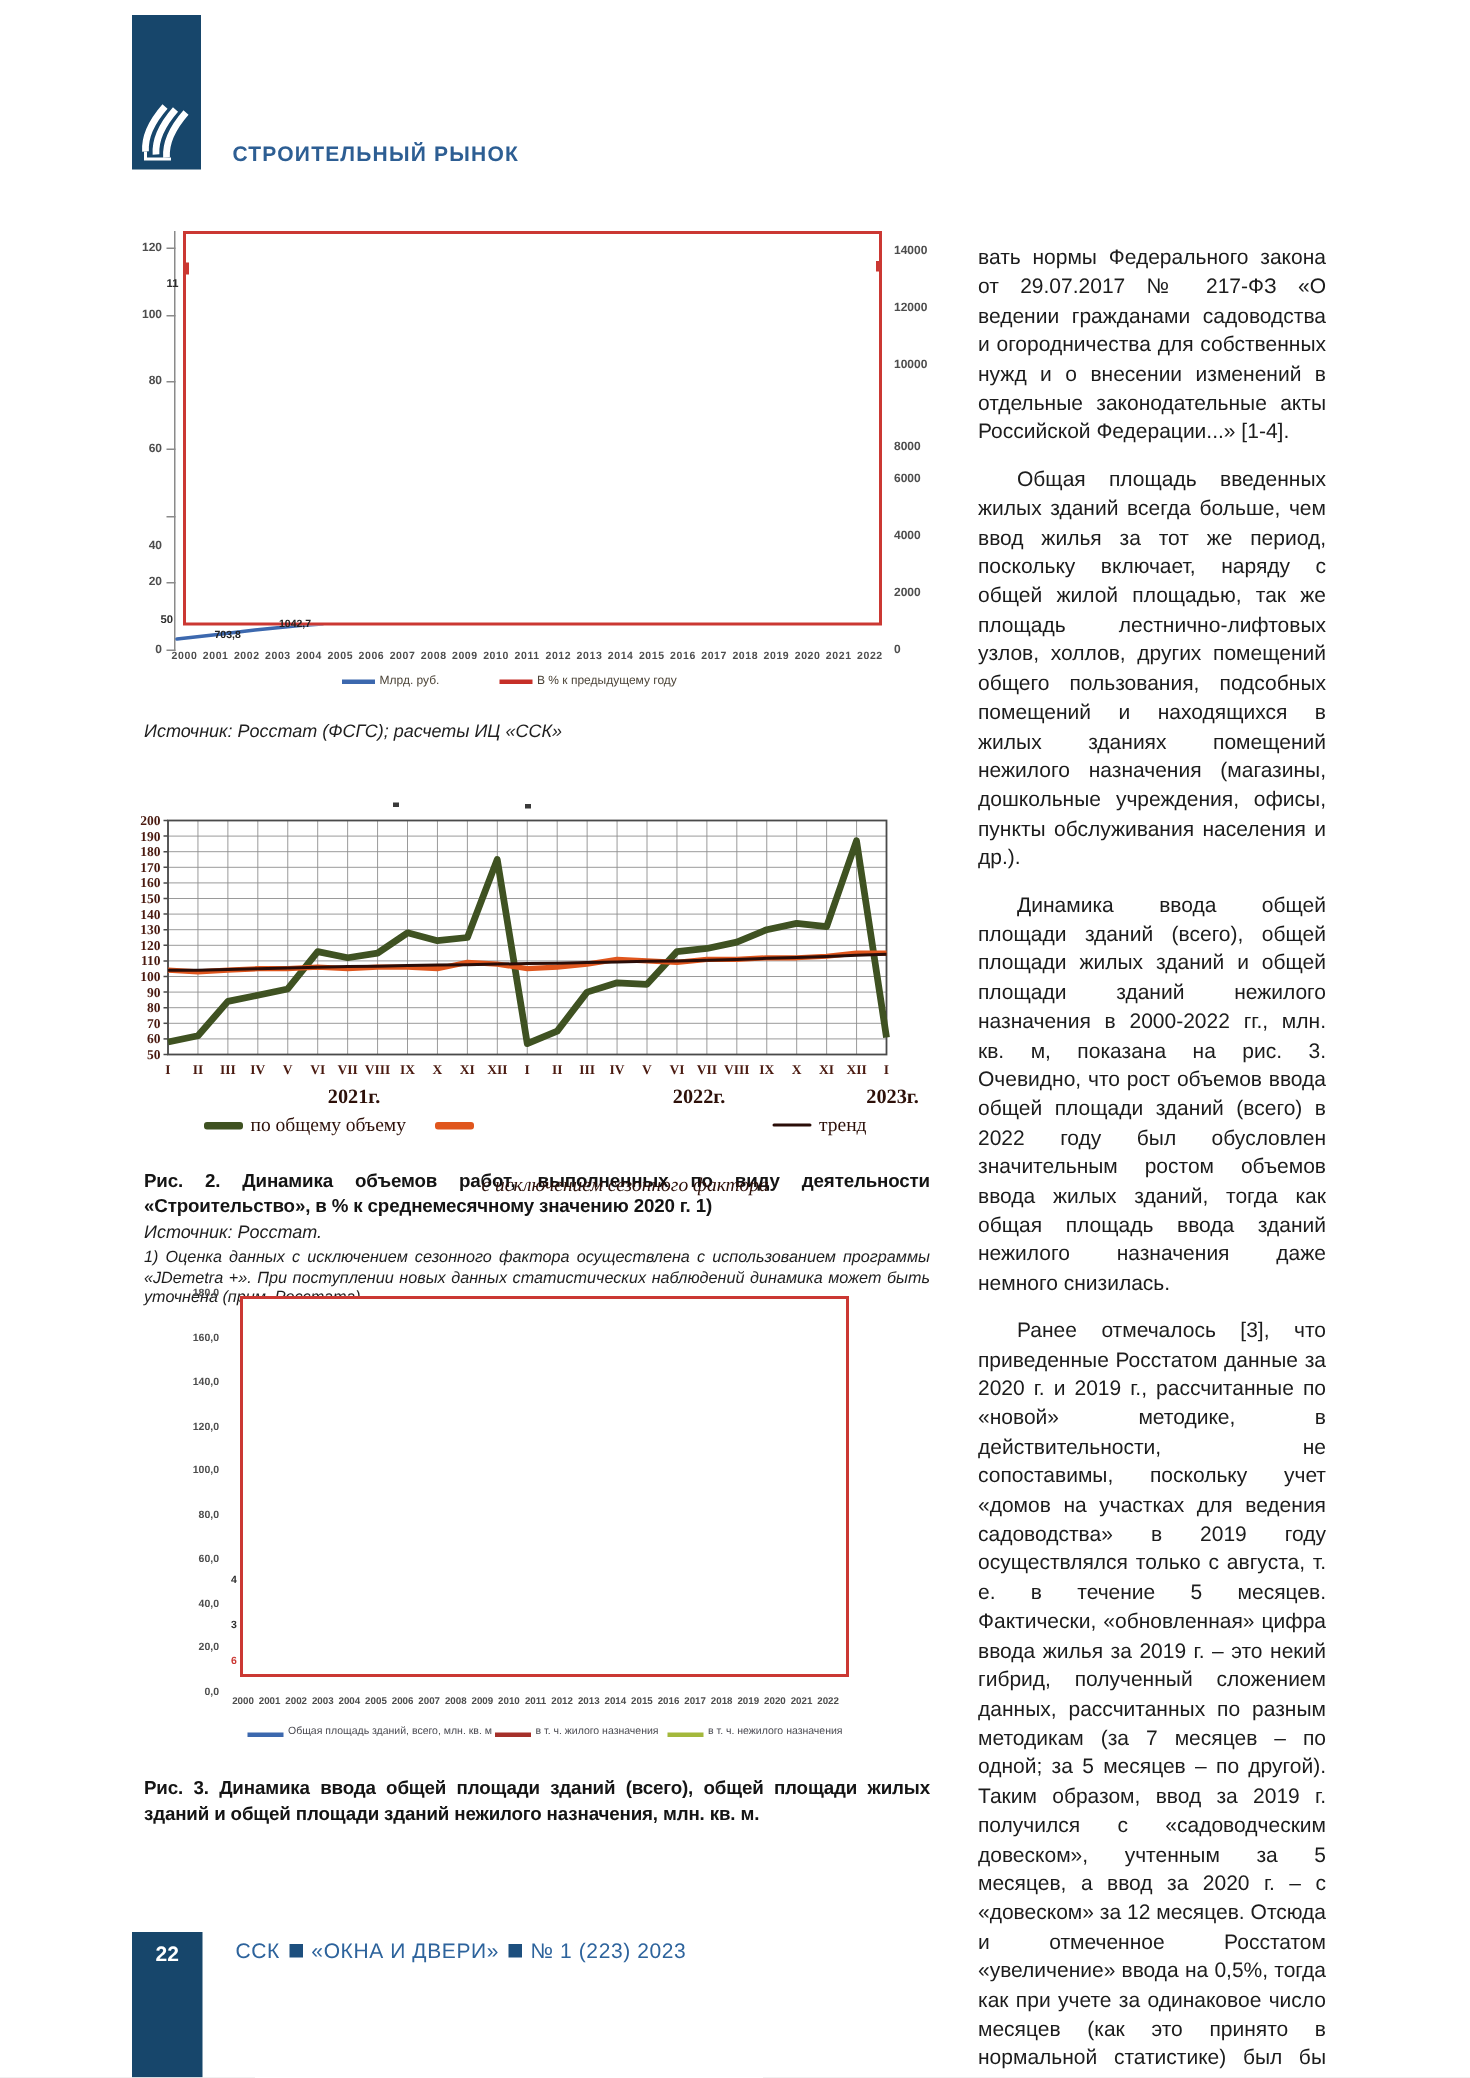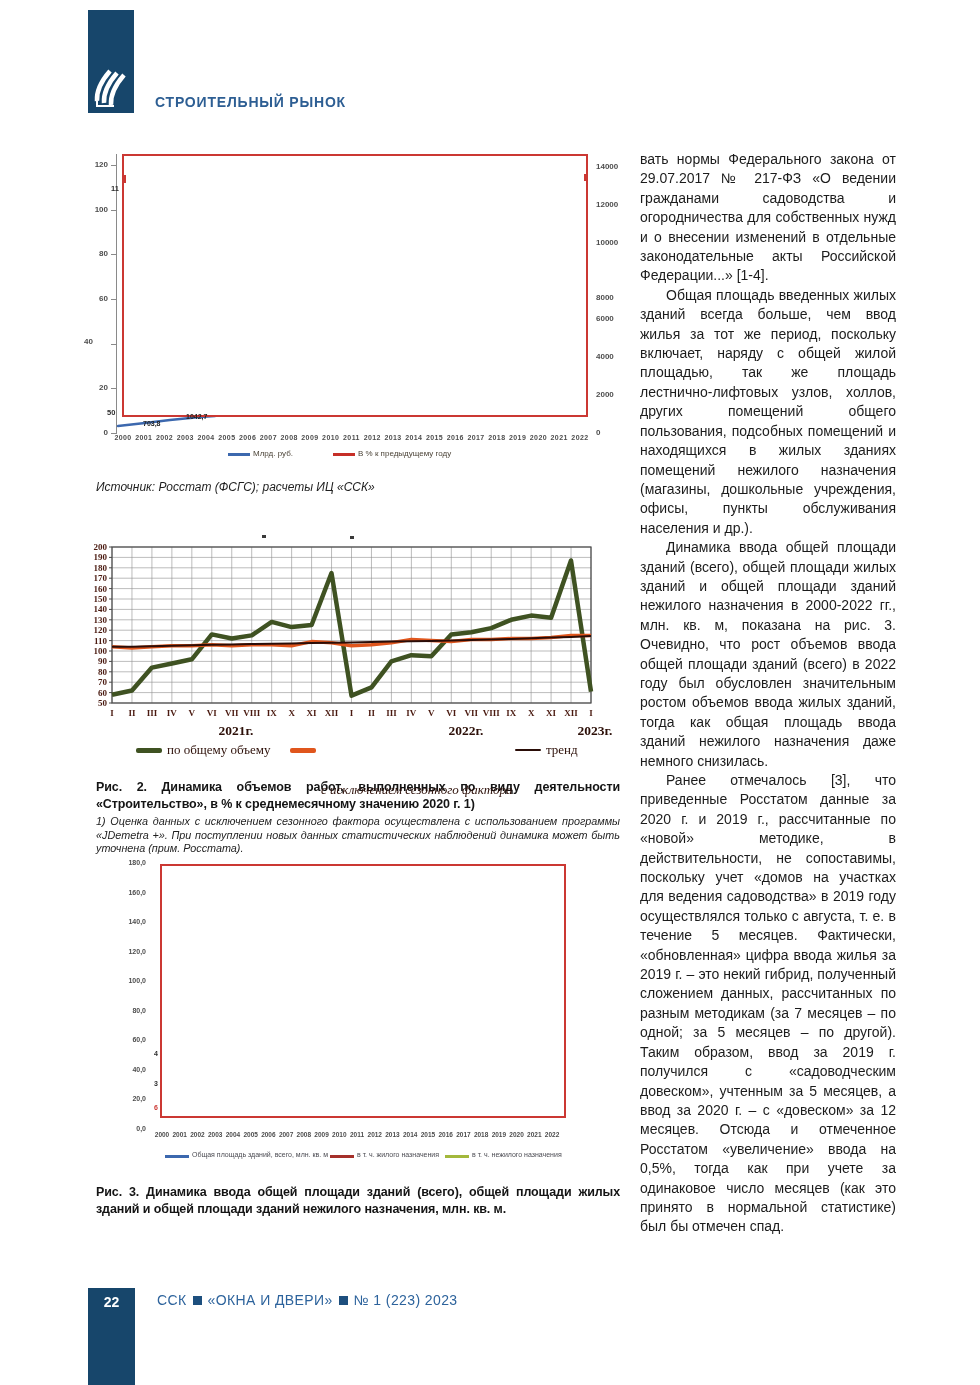--- a/index.html
+++ b/index.html
@@ -17,21 +17,21 @@
   .cap-note{margin:3px 0 0 0;font-size:10.8px;font-style:italic;line-height:13.5px;
             text-align:justify;color:#1e1e1e;}
   .redbox{position:absolute;background:#ffffff;border:2px solid #cb3833;box-sizing:border-box;z-index:2;}
   
   .f2lab{font-family:"Liberation Serif",serif;fill:#4a1a10;font-weight:600;}
   .f2year{font-family:"Liberation Serif",serif;fill:#2d1009;font-weight:600;}
   .f2legend-text{font-family:"Liberation Serif",serif;font-size:13px;color:#2d1009;}
   
   .article{position:absolute;left:640px;top:150px;width:256px;font-size:14px;line-height:19.4px;
            text-align:justify;color:#1c1c1c;}
-  .article p{margin:0;}
+  .article p{margin:12px;}
   .article p + p{text-indent:26px;}
   
   .footer-block{position:absolute;left:88px;top:1288px;width:47px;height:97px;background:#17466b;}
   .footer-num{position:absolute;left:0;top:6px;width:100%;text-align:center;color:#ffffff;
               font-size:14px;font-weight:bold;}
   .footer-line{position:absolute;left:157px;top:1292px;font-size:14px;color:#2d639c;
                letter-spacing:0.4px;white-space:nowrap;}
   .sq{display:inline-block;width:9px;height:9px;background:#1d4f7e;margin:0 6px;}
 </style>
 </head>
@@ -164,20 +164,21 @@
         <text x="376" y="200" text-anchor="middle" font-size="13.5" class="f2year">2022г.</text>
         <text x="505" y="200" text-anchor="middle" font-size="13.5" class="f2year">2023г.</text>
         <polyline points="22.0,159.7 42.0,155.5 61.9,132.6 81.9,128.5 101.8,124.3 121.8,99.4 141.8,103.5 161.7,100.4 181.7,86.9 201.6,92.1 221.6,90.0 241.5,38.0 261.5,160.7 281.5,152.4 301.4,126.4 321.4,120.2 341.3,121.2 361.3,99.4 381.3,97.3 401.2,93.1 421.2,84.8 441.1,80.6 461.1,82.7 481.0,25.5 501.0,156.6" fill="none" stroke="#3f5222" stroke-width="4.5" stroke-linejoin="round"></polyline>
         <polyline points="22.0,111.8 42.0,112.9 61.9,111.8 81.9,110.8 101.8,110.8 121.8,109.8 141.8,110.8 161.7,109.8 181.7,109.8 201.6,110.8 221.6,106.6 241.5,107.7 261.5,110.8 281.5,109.8 301.4,107.7 321.4,104.6 341.3,105.6 361.3,106.6 381.3,104.6 401.2,104.6 421.2,103.5 441.1,103.5 461.1,102.5 481.0,100.4 501.0,100.4" fill="none" stroke="#e0561d" stroke-width="3.5" stroke-linejoin="round"></polyline>
         <polyline points="22.0,111.8 42.0,111.8 61.9,111.3 81.9,110.8 101.8,110.3 121.8,109.8 141.8,109.4 161.7,109.1 181.7,108.7 201.6,108.4 221.6,108.1 241.5,107.7 261.5,107.4 281.5,107.1 301.4,106.6 321.4,106.3 341.3,105.9 361.3,105.6 381.3,105.1 401.2,104.6 421.2,103.9 441.1,103.3 461.1,102.6 481.0,101.9 501.0,101.1" fill="none" stroke="#2a0d08" stroke-width="2" stroke-linejoin="round"></polyline>
       </svg>
     </div>
 
   <div class="cap-block" style="left:96px;top:779px;">
     <p class="cap-bold">Рис. 2. Динамика объемов работ, выполненных по виду деятельности «Строительство», в % к среднемесячному значению 2020 г. 1)</p>
+    <p class="cap-src">Источник: Росстат.</p>
     <p class="cap-note">1) Оценка данных с исключением сезонного фактора осуществлена с использованием программы «JDemetra +». При поступлении новых данных статистических наблюдений динамика может быть уточнена (прим. Росстата).</p>
   </div>
 
   <div id="fig3"></div>
 
   <div class="cap-block" style="left:96px;top:1184px;">
     <p class="cap-bold">Рис. 3. Динамика ввода общей площади зданий (всего), общей площади жилых зданий и общей площади зданий нежилого назначения, млн. кв. м.</p>
   </div>
 
   <div class="article" id="article">
@@ -194,21 +195,21 @@
     <span>ССК</span><span class="sq"></span><span>«ОКНА И ДВЕРИ»</span><span class="sq"></span><span>№ 1 (223) 2023</span>
   </div>
 <div style="position: absolute; left: 84px; top: 160px; width: 24px; text-align: right; font-size: 8px; font-weight: bold; color: rgb(77, 77, 77);">120</div>
     <div style="position: absolute; left: 111px; top: 165px; width: 6px; height: 1px; background: rgb(138, 138, 138);"></div>
     <div style="position: absolute; left: 84px; top: 204.67px; width: 24px; text-align: right; font-size: 8px; font-weight: bold; color: rgb(77, 77, 77);">100</div>
     <div style="position: absolute; left: 111px; top: 209.67px; width: 6px; height: 1px; background: rgb(138, 138, 138);"></div>
     <div style="position: absolute; left: 84px; top: 249.34px; width: 24px; text-align: right; font-size: 8px; font-weight: bold; color: rgb(77, 77, 77);">80</div>
     <div style="position: absolute; left: 111px; top: 254.34px; width: 6px; height: 1px; background: rgb(138, 138, 138);"></div>
     <div style="position: absolute; left: 84px; top: 294.01px; width: 24px; text-align: right; font-size: 8px; font-weight: bold; color: rgb(77, 77, 77);">60</div>
     <div style="position: absolute; left: 111px; top: 299.01px; width: 6px; height: 1px; background: rgb(138, 138, 138);"></div>
-    <div style="position: absolute; left: 84px; top: 337px; width: 24px; font-size: 8px; font-weight: bold; color: rgb(77, 77, 77);">40</div>
+    <div style="position: absolute; left: 84px; top: 359px; width: 24px; text-align: right; font-size: 8px; font-weight: bold; color: rgb(77, 77, 77);">40</div>
     <div style="position: absolute; left: 111px; top: 343.68px; width: 6px; height: 1px; background: rgb(138, 138, 138);"></div>
     <div style="position: absolute; left: 84px; top: 383.35px; width: 24px; text-align: right; font-size: 8px; font-weight: bold; color: rgb(77, 77, 77);">20</div>
     <div style="position: absolute; left: 111px; top: 388.35px; width: 6px; height: 1px; background: rgb(138, 138, 138);"></div>
     <div style="position: absolute; left: 84px; top: 428.02px; width: 24px; text-align: right; font-size: 8px; font-weight: bold; color: rgb(77, 77, 77);">0</div>
     <div style="position: absolute; left: 111px; top: 433.02px; width: 6px; height: 1px; background: rgb(138, 138, 138);"></div>
     <div style="position: absolute; left: 116px; top: 154px; width: 1px; height: 280px; background: rgb(138, 138, 138);"></div>
     <div style="position: absolute; left: 596px; top: 162px; width: 34px; font-size: 8px; font-weight: bold; color: rgb(77, 77, 77);">14000</div>
     <div style="position: absolute; left: 596px; top: 200px; width: 34px; font-size: 8px; font-weight: bold; color: rgb(77, 77, 77);">12000</div>
     <div style="position: absolute; left: 596px; top: 238px; width: 34px; font-size: 8px; font-weight: bold; color: rgb(77, 77, 77);">10000</div>
     <div style="position: absolute; left: 596px; top: 276px; width: 34px; font-size: 8px; font-weight: bold; color: rgb(77, 77, 77); margin-top: 17px;">8000</div>

